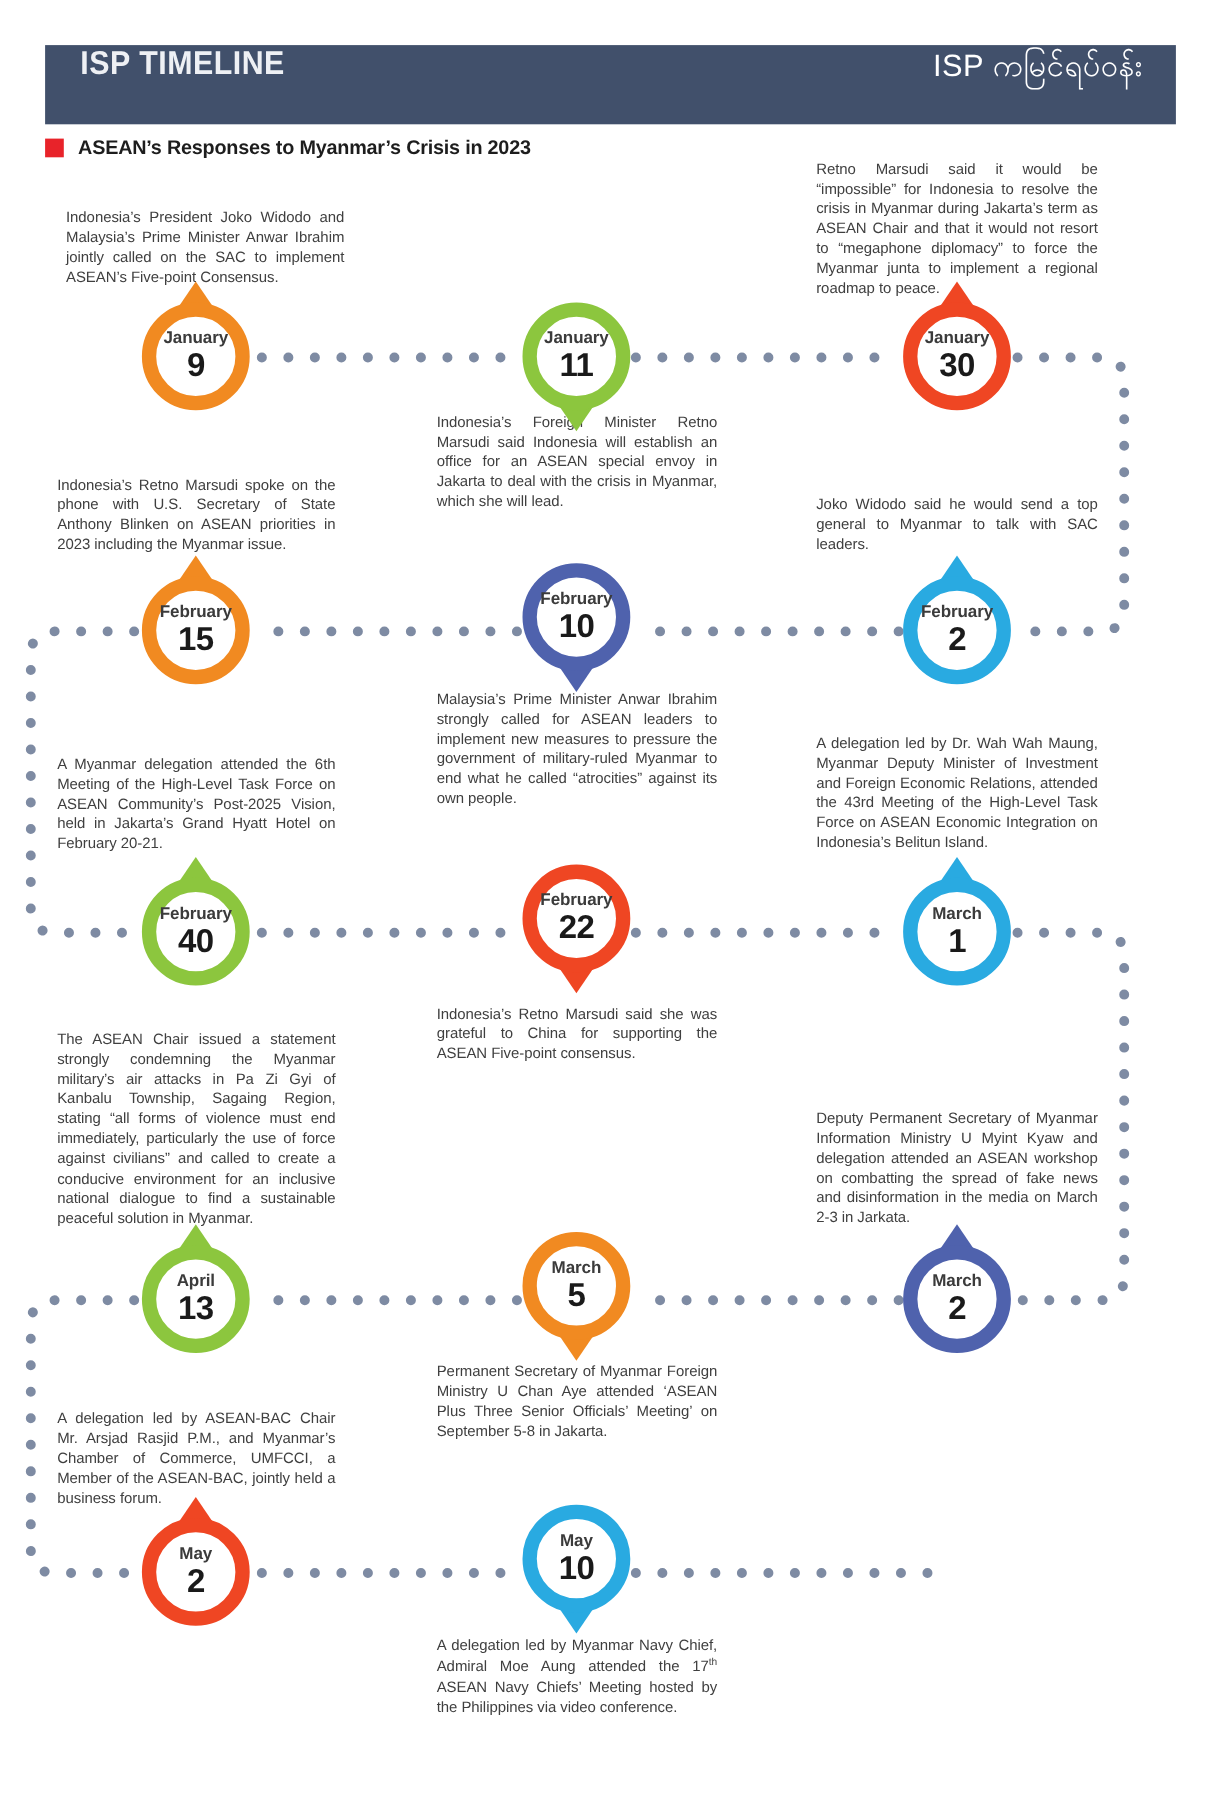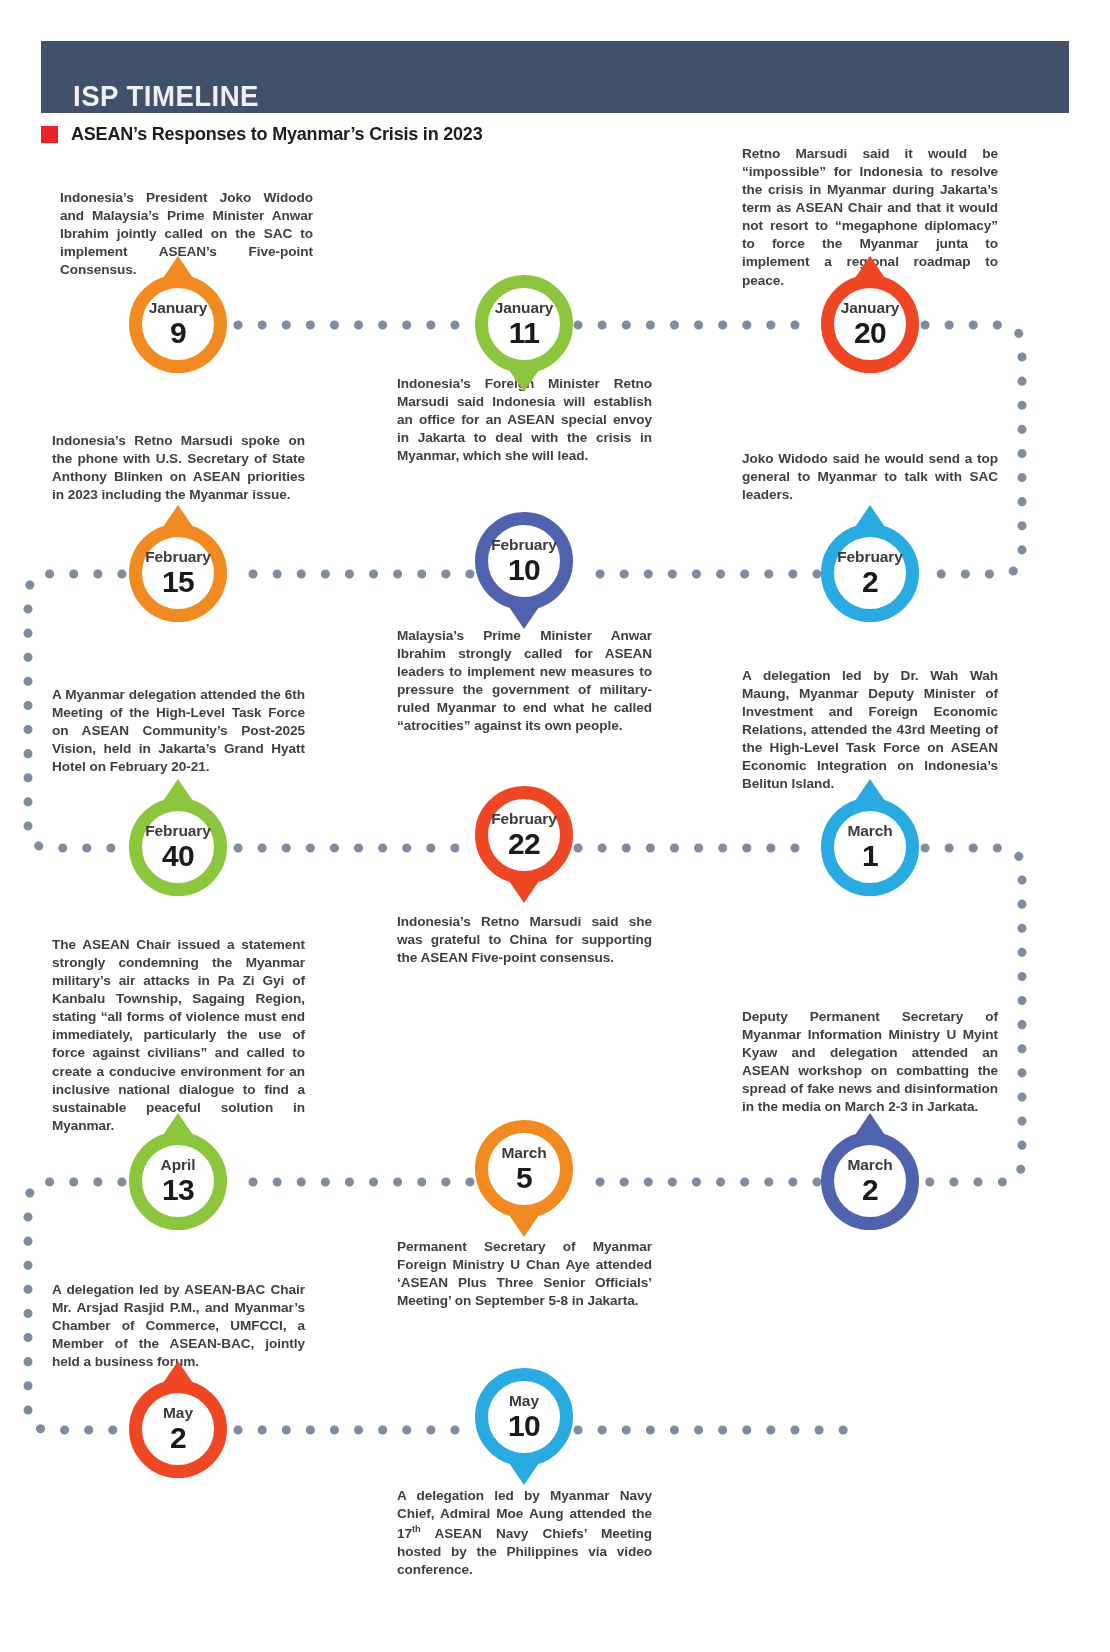--- a/index.html
+++ b/index.html
@@ -16,21 +16,21 @@
     overflow: hidden;
   }
 
   
   #header-band {
     position: absolute;
     left: 41px; top: 41px;
     width: 1028px; height: 72px;
     background: #41506b;
     display: flex;
-    align-items: flex-end;
+    align-items: flex-start;
     justify-content: space-between;
     padding: 0 30px 0 32px;
   }
   #header-title {
     color: #eef0f4;
     font-size: 30px;
     font-weight: bold;
     letter-spacing: 0.5px;
     font-family: "Liberation Sans Narrow", "Liberation Sans", sans-serif;
     transform: scaleX(0.92);
@@ -131,30 +131,30 @@
 
   
   .blurb {
     position: absolute;
     font-size: 13.6px;
     line-height: 1.33;
     color: #3f3f3f;
     text-align: justify;
     text-justify: inter-word;
     letter-spacing: -0.05px;
-    font-weight: bold;
   }
 
   sup { font-size: 0.68em; vertical-align: super; }
 </style>
 </head>
 <body>
 
 <div id="header-band" style="background: rgb(65, 80, 107);">
   <div id="header-title">ISP TIMELINE</div>
+  <div id="header-title-mm">ISP ကမြင်ရပ်ဝန်း</div>
 </div>
 
 <div id="subtitle-row">
   <div id="subtitle-marker" style="background: rgb(232, 35, 42);"></div>
   <div id="subtitle-text">ASEAN’s Responses to Myanmar’s Crisis in 2023</div>
 </div>
 
 <svg id="timeline-canvas" viewBox="0 0 1110 1652" xmlns="http://www.w3.org/2000/svg">
   <g fill="none" stroke="#7e8ba3" stroke-width="9" stroke-linecap="round" stroke-dasharray="0.1 24" class="track">
 
@@ -195,21 +195,21 @@
     <span class="month">January</span>
     <span class="day">11</span>
   </div>
 </div>
 
 <div class="node up" id="n-jan-30" style="left:821px;  top:275px;">
   <div class="pointer" style="border-bottom-color: rgb(239, 70, 35);"></div>
   <div class="ring" style="border-color: rgb(239, 70, 35);"></div>
   <div class="label">
     <span class="month">January</span>
-    <span class="day">20</span>
+    <span class="day">30</span>
   </div>
 </div>
 
 <div class="node up" id="n-feb-15" style="left:129px;  top:524px;">
   <div class="pointer" style="border-bottom-color: rgb(241, 138, 33);"></div>
   <div class="ring" style="border-color: rgb(241, 138, 33);"></div>
   <div class="label">
     <span class="month">February</span>
     <span class="day">15</span>
   </div>

